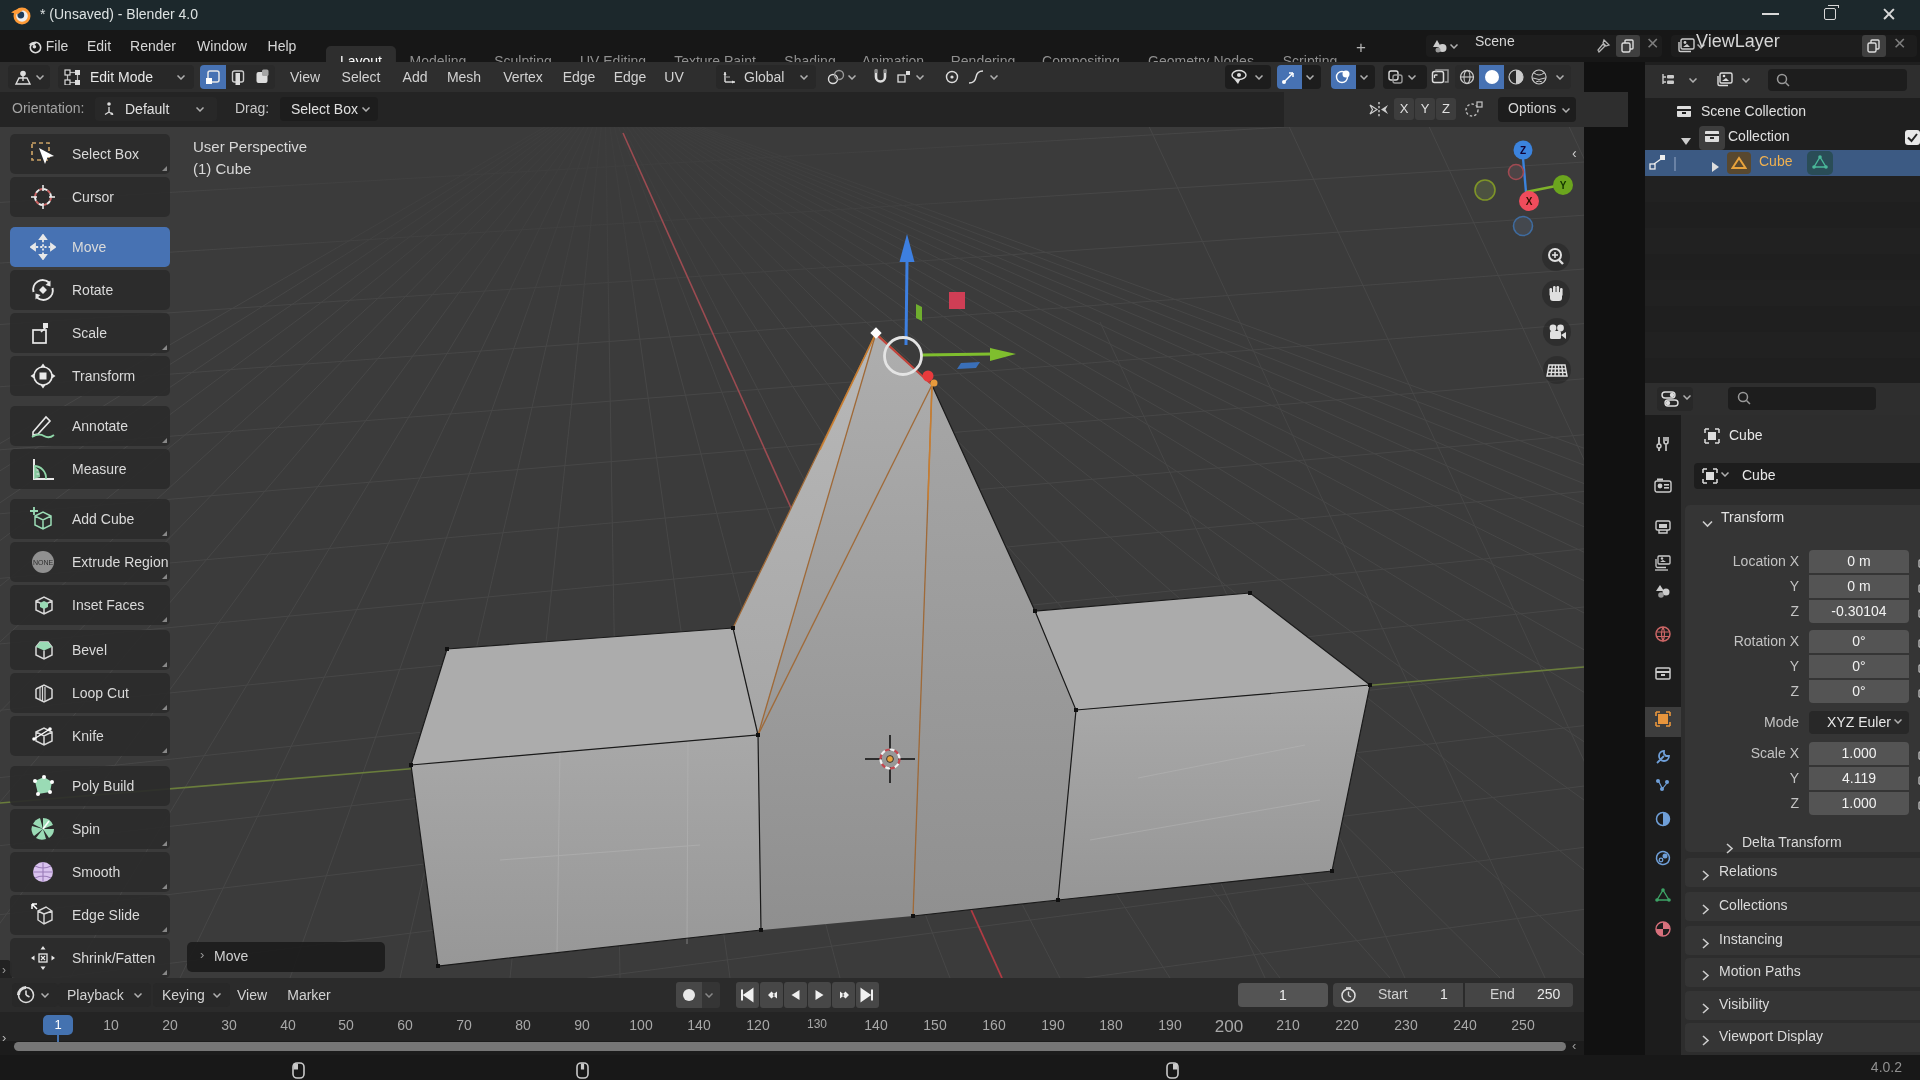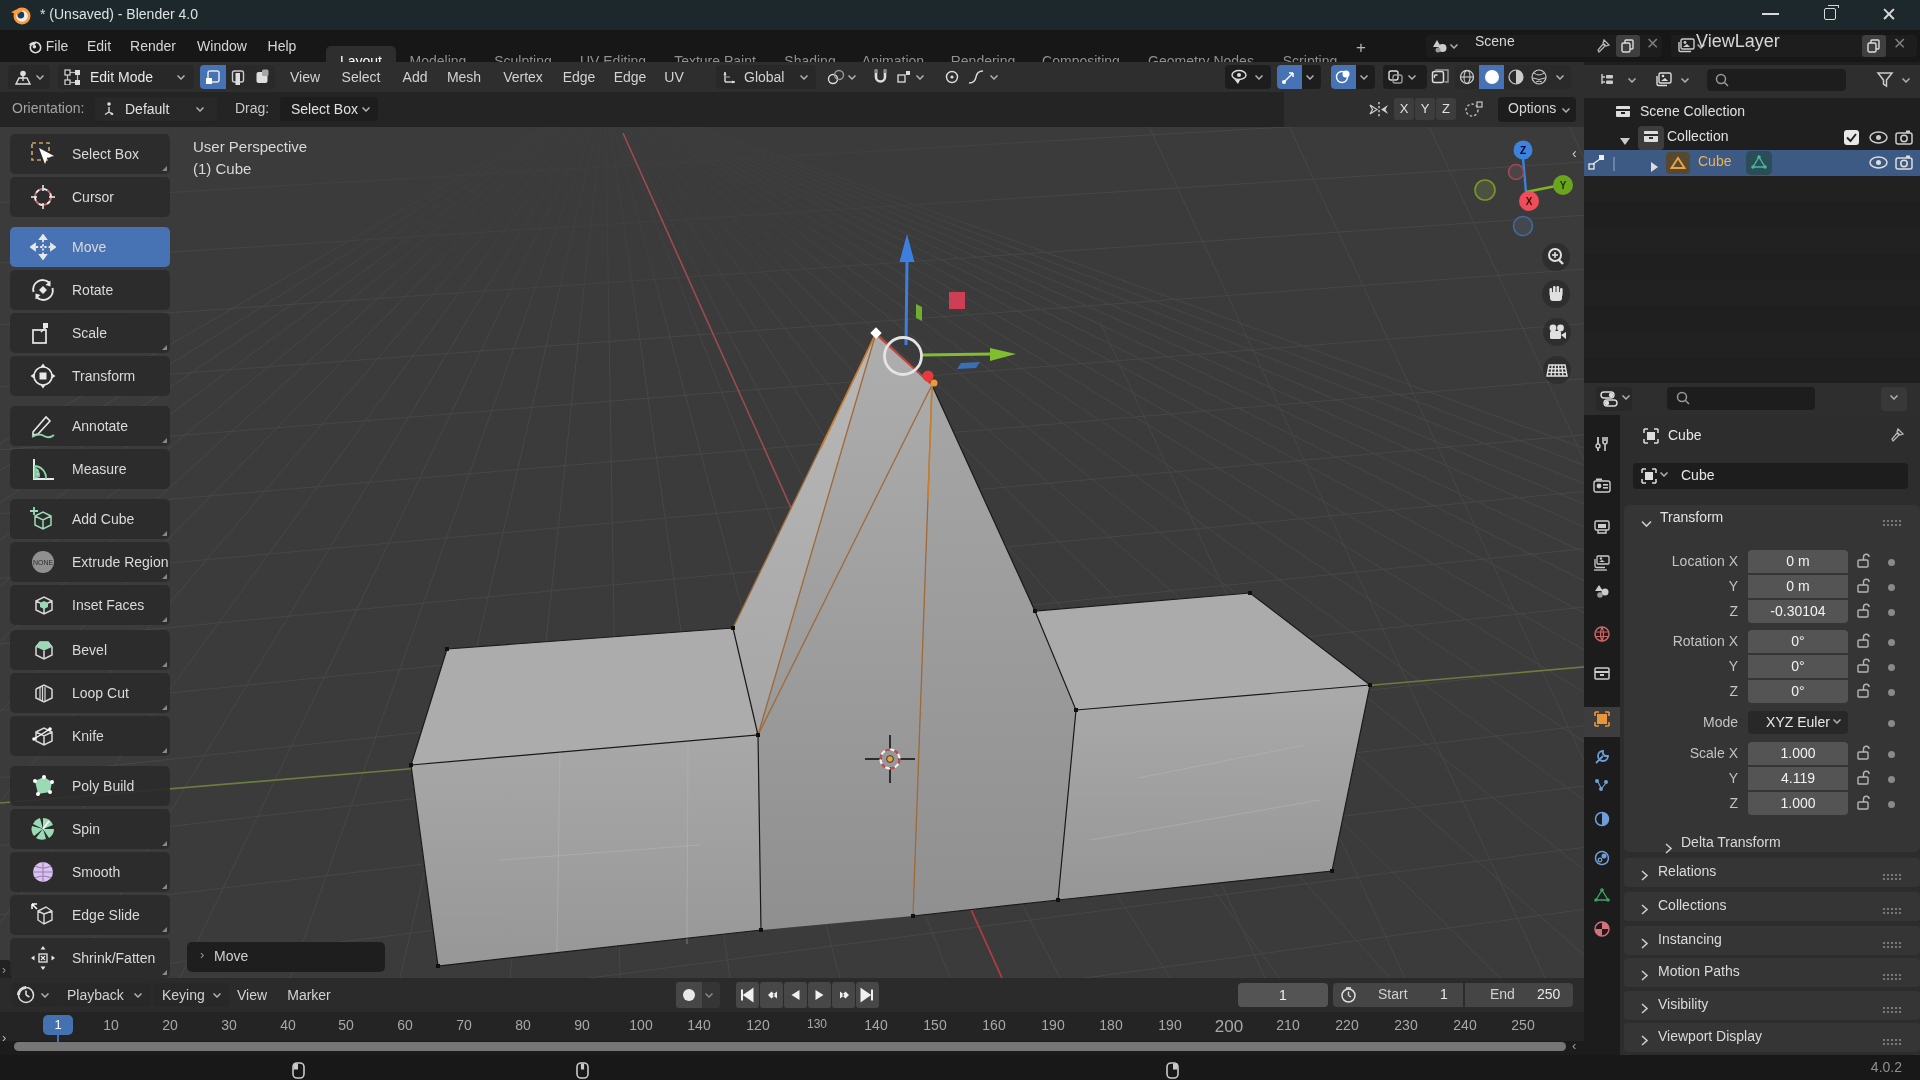--- a/index.html
+++ b/index.html
@@ -7,21 +7,21 @@
 #menubar{left:0;top:30px;width:1920px;height:32px;background:#171717}
 .menu{color:#d6d6d6;font-size:14px;line-height:32px}
 .tab{color:#909090;font-size:14px;line-height:30px;padding:0 14px;border-radius:5px 5px 0 0;height:30px;top:16px}
 .tab.on{background:#2e2e2e;color:#fcfcfc}
 #toolhdr{left:0;top:62px;width:1584px;height:30px;background:#2e2e2e}
 #row2{left:0;top:92px;width:1584px;height:35px;background:#242424}
 #row2r{left:1284px;top:0;width:344px;height:35px;background:#2e2e2e}
 #viewport{left:0;top:127px;width:1584px;height:851px;background:#3b3b3b;overflow:hidden}
 #timeline{left:0;top:978px;width:1584px;height:77px;background:#2b2b2b}
 #statusbar{left:0;top:1055px;width:1920px;height:25px;background:#181818}
-#rightcol{left:1584px;top:62px;width:268px;height:993px;background:#4c1d95}
+#rightcol{left:1645px;top:62px;width:268px;height:993px;background:#4c1d95}
 .hmenu{color:#d2d2d2;font-size:14px;line-height:30px}
 .widget{background:#282828;border-radius:4px}
 .dark{background:#1d1d1d;border-radius:4px}
 .tbtn{left:10px;width:160px;height:40px;background:#2b2b2be8;border-radius:5px;color:#dadada;font-size:14px;line-height:40px}
 .tbtn.on{background:#4772b3}
 .tlabel{position:absolute;left:62px;top:0}
 .corner:after{content:"";position:absolute;right:3px;bottom:3px;border-left:5px solid transparent;border-bottom:5px solid #888}
 .plabel{color:#c3c3c3;font-size:14px;text-align:right;position:absolute}
 .pfield{position:absolute;background:#545454;color:#f2f2f2;font-size:14px;text-align:center;height:23px;line-height:23px}
 .phead{color:#e3e3e3;font-size:14px}

